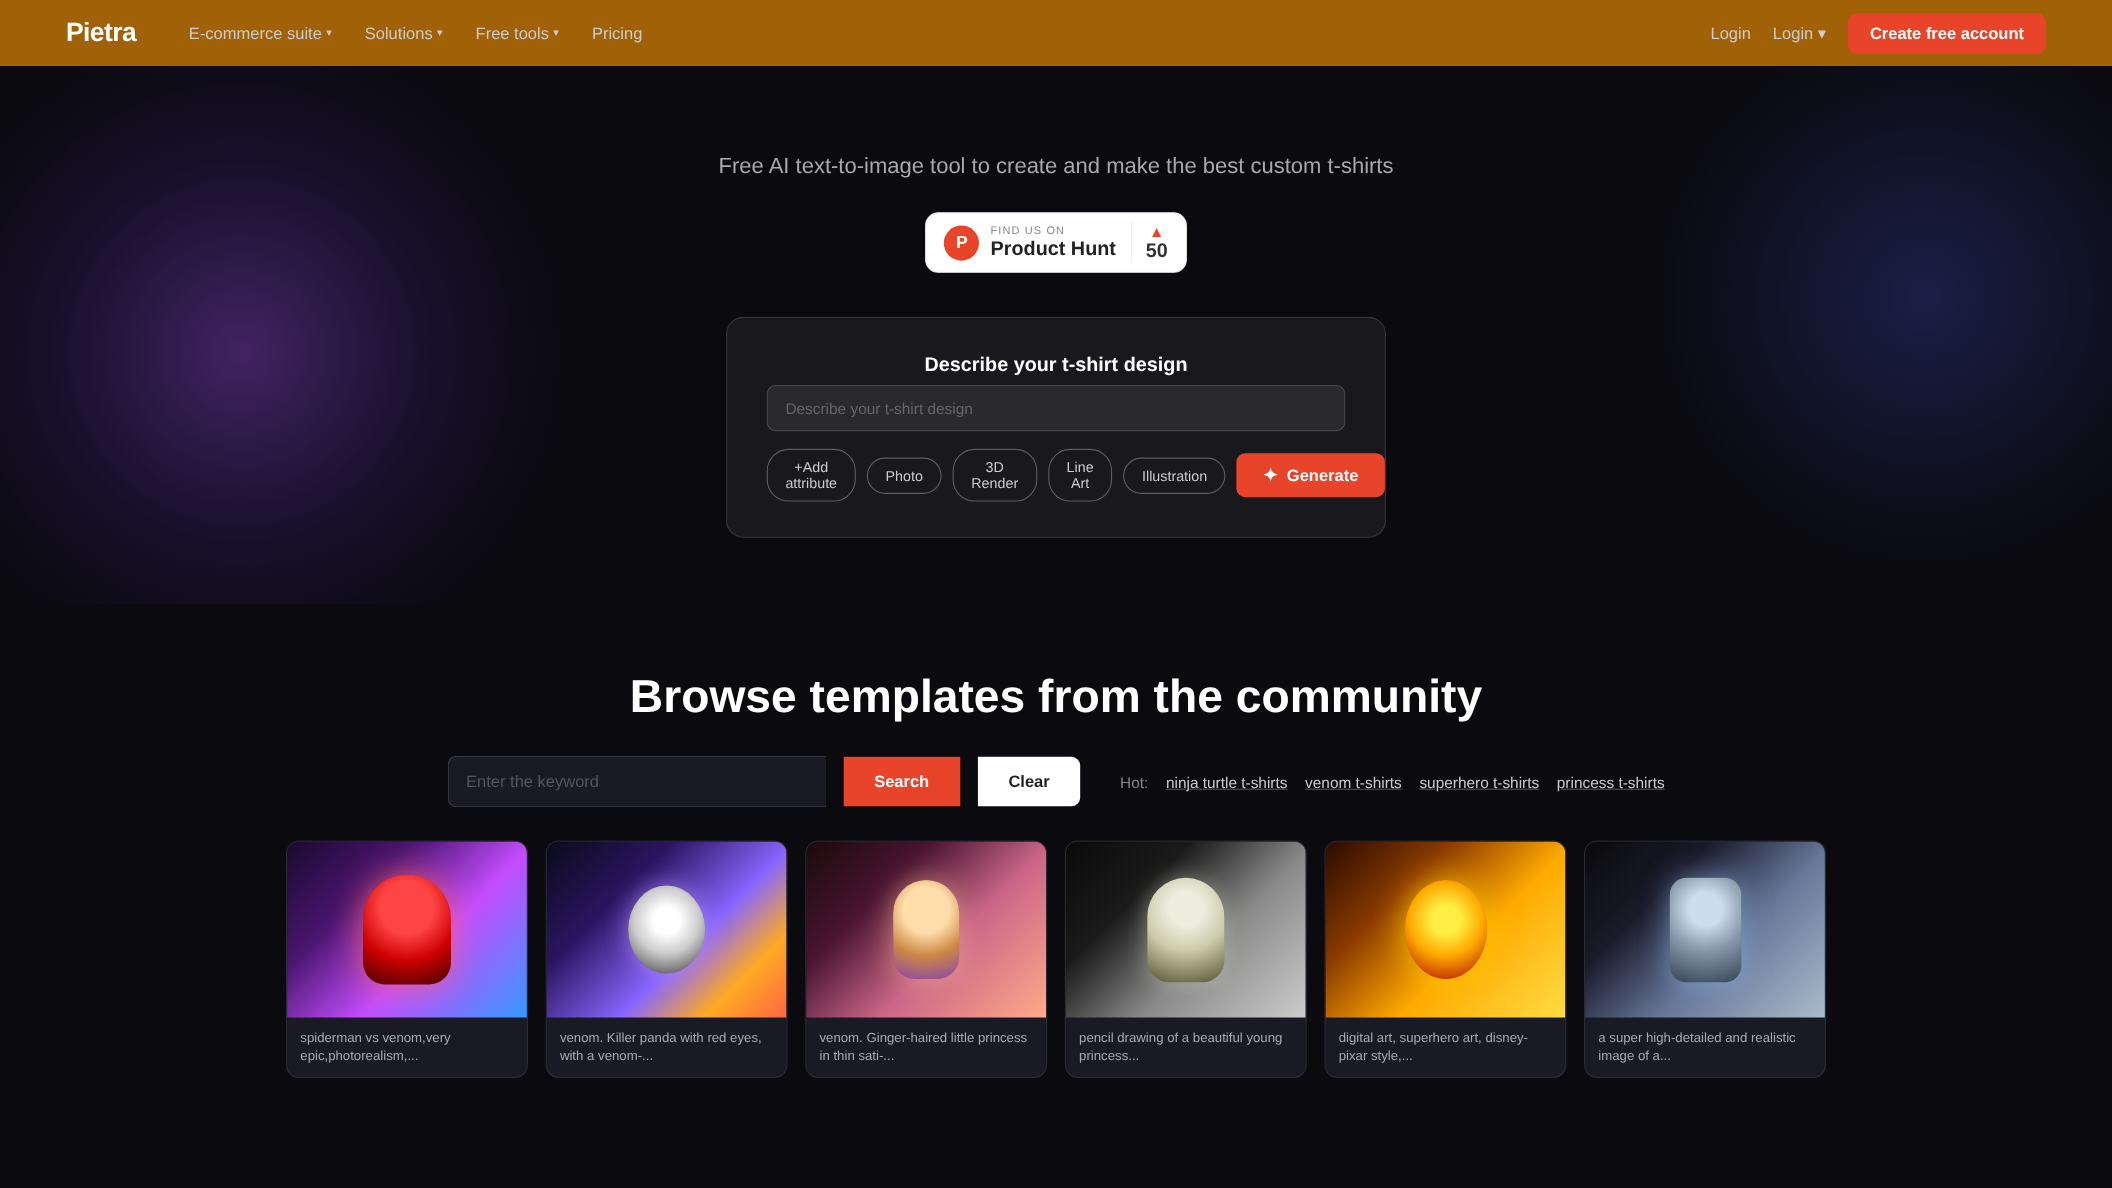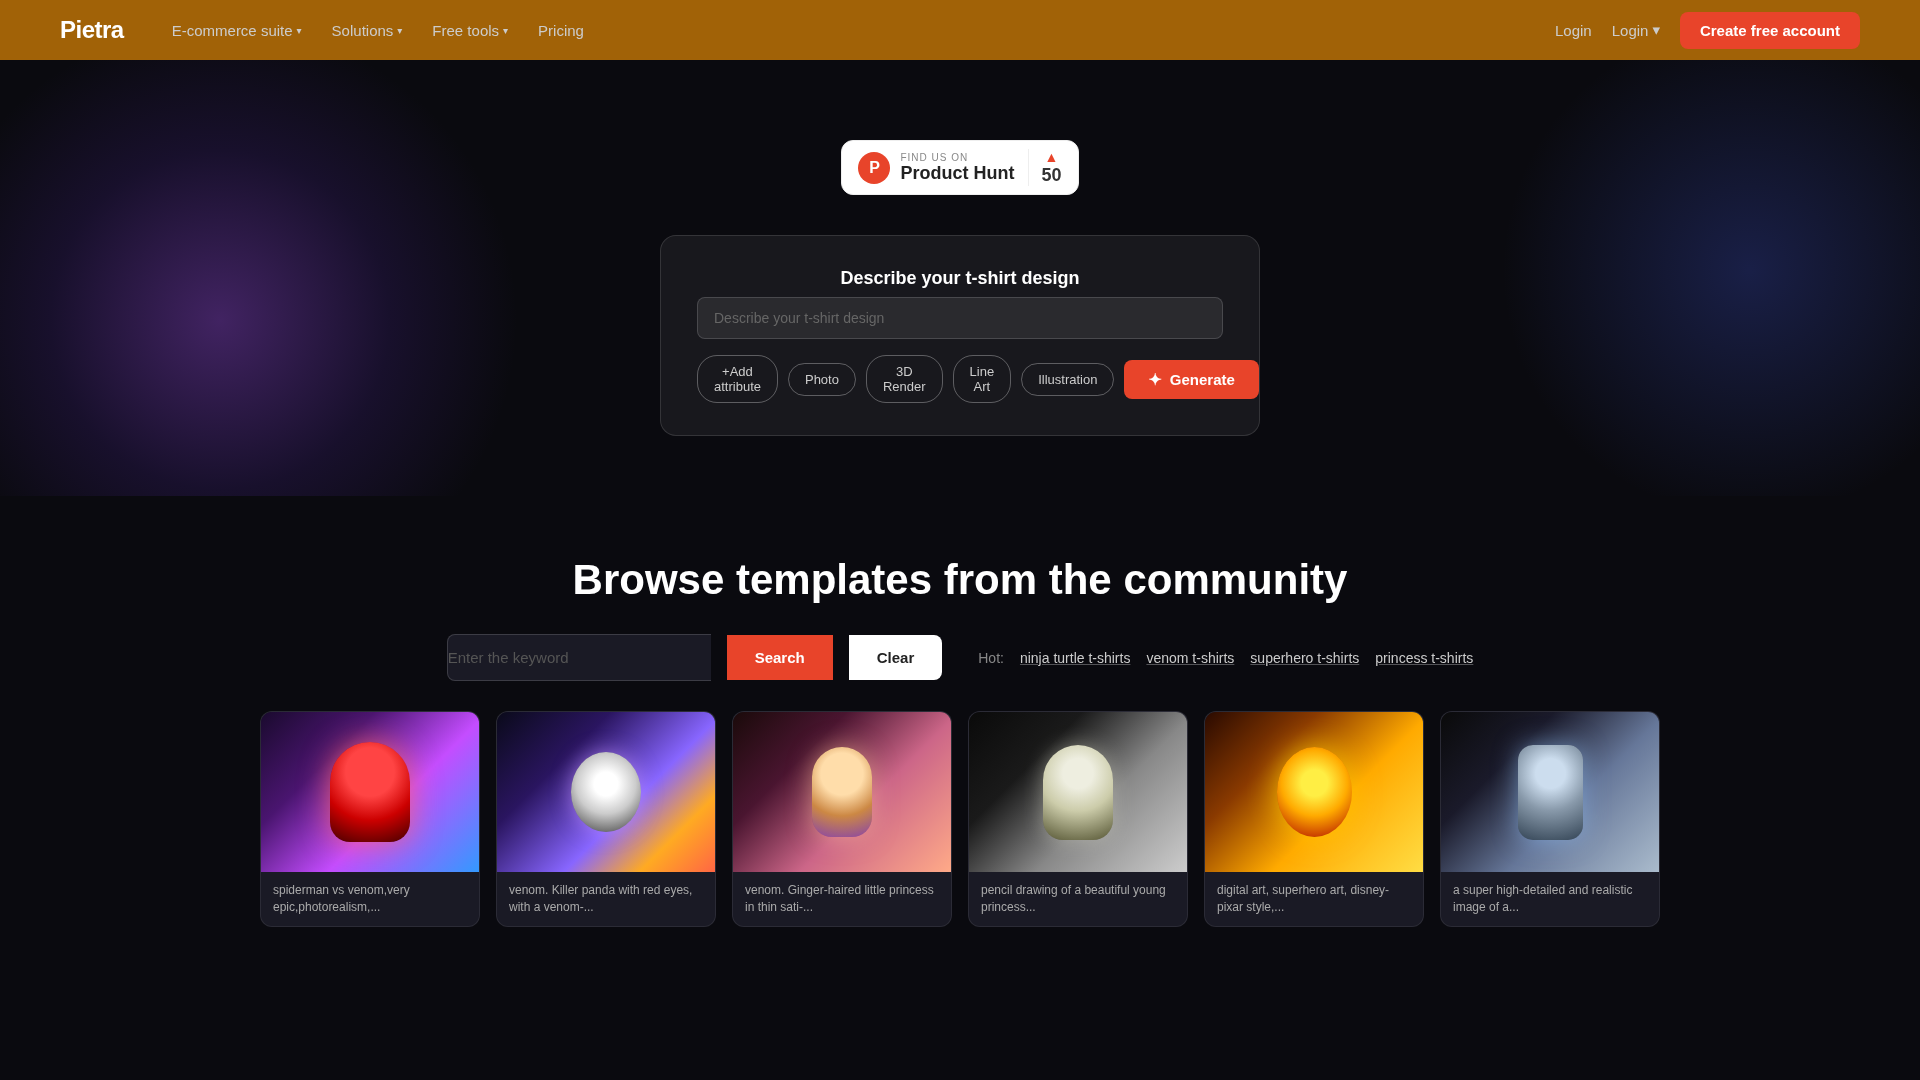--- a/index.html
+++ b/index.html
@@ -201,22 +201,22 @@
       padding: 60px 60px 40px;
     }
     .browse-title {
       text-align: center;
       font-size: 42px;
       font-weight: 800;
       color: #fff;
       margin-bottom: 30px;
     }
     .search-input {
-      width: 264px;
-      padding: 14px 0;
+      width: 344px;
+      padding: 14px 16px;
       background: #1a1a25;
       border: 1px solid rgba(255,255,255,0.15);
       border-right: none;
       border-radius: 8px 0 0 8px;
       color: #888;
       font-size: 15px;
       outline: none;
     }
     .search-input::placeholder { color: #555; }
     .search-btn {
@@ -379,20 +379,21 @@
       <span>▾</span>
     </span>
     <button class="nav-cta">Create free account</button>
   </div>
 </nav>
 
 <div class="hero">
   <div class="hero-bg"></div>
   <div class="hero-bg-right"></div>
 
+  <p class="hero-subtitle">Free AI text-to-image tool to create and make the best custom t-shirts</p>
 
   
   <div class="ph-badge">
     <div class="ph-icon">P</div>
     <div class="ph-text-wrap">
       <span class="ph-find">FIND US ON</span>
       <span class="ph-name">Product Hunt</span>
     </div>
     <div class="ph-score">
       <span class="ph-arrow">▲</span>

